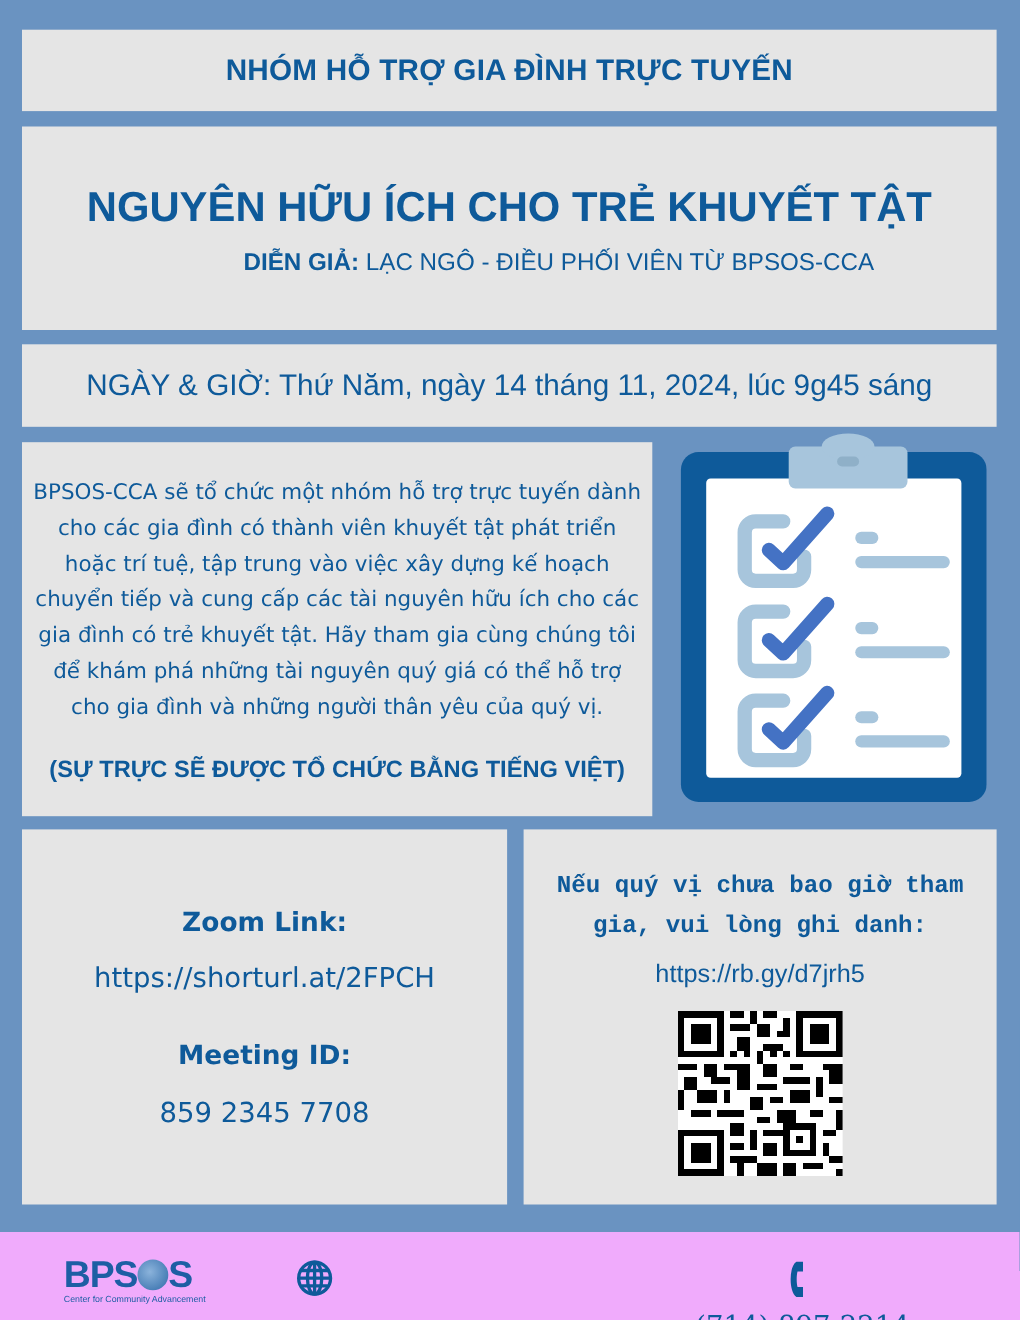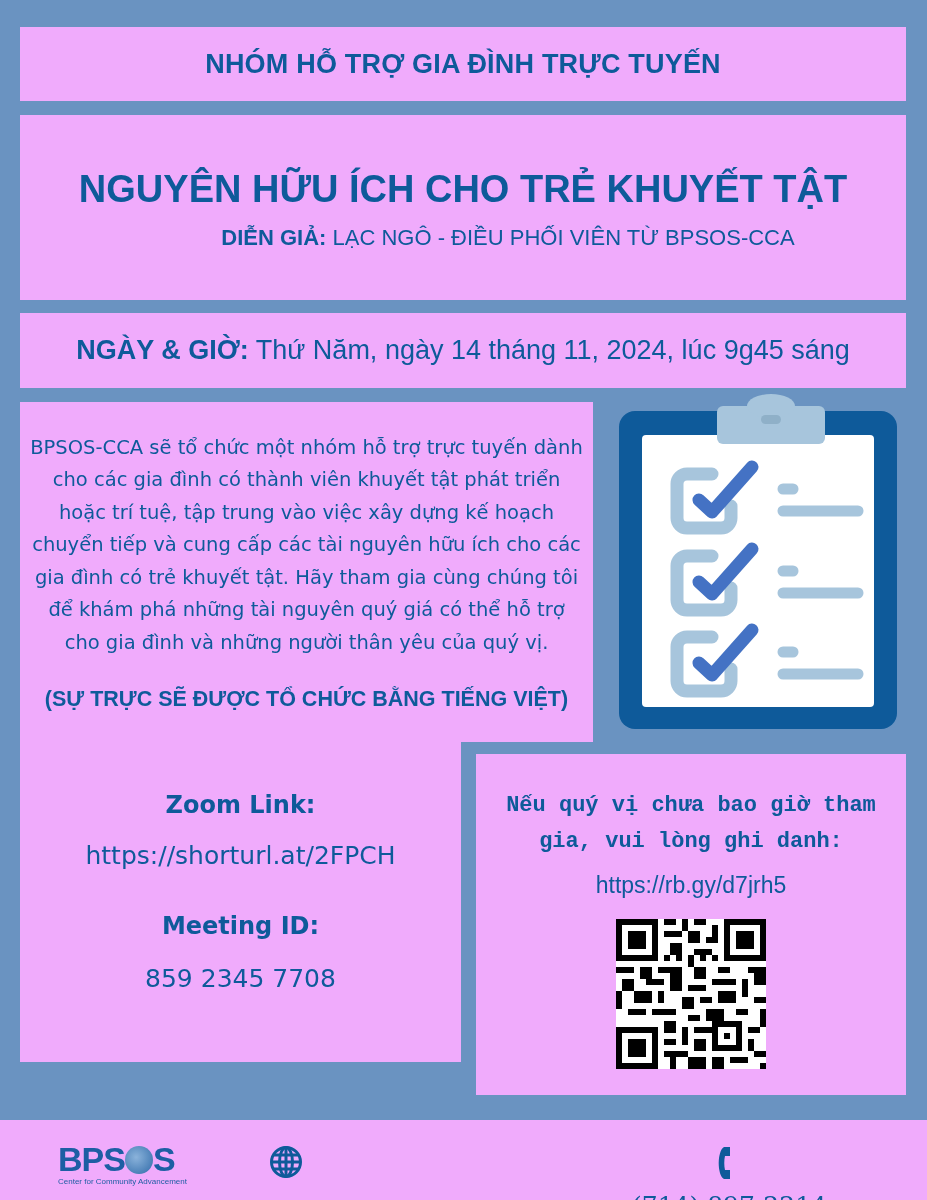--- a/index.html
+++ b/index.html
@@ -1,33 +1,33 @@
 <!DOCTYPE html>
 <html><head>
 <meta charset="utf-8">
 <style>
   * { box-sizing: border-box; margin: 0; padding: 0; }
   html, body { width: 927px; height: 1200px; overflow: hidden; }
   body { background: #6a93c1; font-family: "DejaVu Sans", sans-serif; color: #0e5a9a; position: relative; }
-  .box { position: absolute; background: #f0abfc; }
+  .box { position: absolute; background: #e5e5e5; }
   .center { display: flex; flex-direction: column; align-items: center; justify-content: center; text-align: center; }
   #b-header { left: 20px; top: 27px; width: 886px; height: 74px; }
   #b-header .t { font-family: "Liberation Sans", sans-serif; font-weight: bold; font-size: 27px; color: #0e5a9a; letter-spacing: 0.2px; }
   #b-title { left: 20px; top: 115px; width: 886px; height: 185px; }
   #b-title .t { font-family: "Liberation Sans", sans-serif; font-weight: bold; font-size: 38px; line-height: 48px; color: #0e5a9a; }
   #b-title .sp { margin-top: 12px; font-family: "Liberation Sans", sans-serif; font-size: 22px; color: #0e5a9a; padding-left: 90px; }
   #b-title .sp b { font-weight: bold; }
   #b-date { left: 20px; top: 313px; width: 886px; height: 75px; }
   #b-date .t { font-family: "Liberation Sans", sans-serif; font-size: 27px; color: #0e5a9a; }
-  #b-date .t b { font-weight: bold; }
+  #b-date .t b { font-weight: normal; }
   #b-desc { left: 20px; top: 402px; width: 573px; height: 340px; padding: 14px 10px; }
   #b-desc .p { font-family: "DejaVu Sans", sans-serif; font-size: 19.5px; line-height: 32.5px; color: #0e5a9a; }
   #b-desc .note { margin-top: 28px; font-family: "Liberation Sans", sans-serif; font-weight: bold; font-size: 21.5px; color: #0e5a9a; }
   #clip { position: absolute; left: 617px; top: 393px; width: 280px; height: 340px; }
-  #b-zoom { left: 20px; top: 721px; width: 441px; height: 341px; }
+  #b-zoom { left: 20px; top: 754px; width: 441px; height: 341px; }
   #b-zoom .lbl { font-family: "DejaVu Sans", sans-serif; font-weight: bold; font-size: 24px; color: #0e5a9a; }
   #b-zoom .val { font-family: "DejaVu Sans", sans-serif; font-size: 25px; color: #0e5a9a; }
   #b-reg { left: 476px; top: 754px; width: 430px; height: 341px; padding-top: 34px; justify-content: flex-start; }
   #b-reg .lbl { font-family: Liberation Mono, monospace; font-weight: bold; font-size: 22px; line-height: 36px; color: #0e5a9a; }
   #b-reg .url { font-family: Liberation Sans, sans-serif; font-size: 23px; color: #0e5a9a; margin-top: 12px; }
   #qr { margin-top: 20px; width: 150px; height: 150px; }
   #footer { position: absolute; left: 0; top: 1120px; width: 927px; height: 80px; background: #f0abfc; }
   .logo { position: absolute; left: 58px; top: 22px; width: 140px; }
   .logo .l1 { font-family: "Liberation Sans", sans-serif; font-weight: bold; font-size: 34px; color: #1d5ea4; letter-spacing: -1px; line-height: 34px; position: relative; }
   .logo .globe { display: inline-block; width: 28px; height: 28px; border-radius: 50%; background: radial-gradient(circle at 40% 40%, #8bb3db, #2f6aa8); vertical-align: -3px; }

